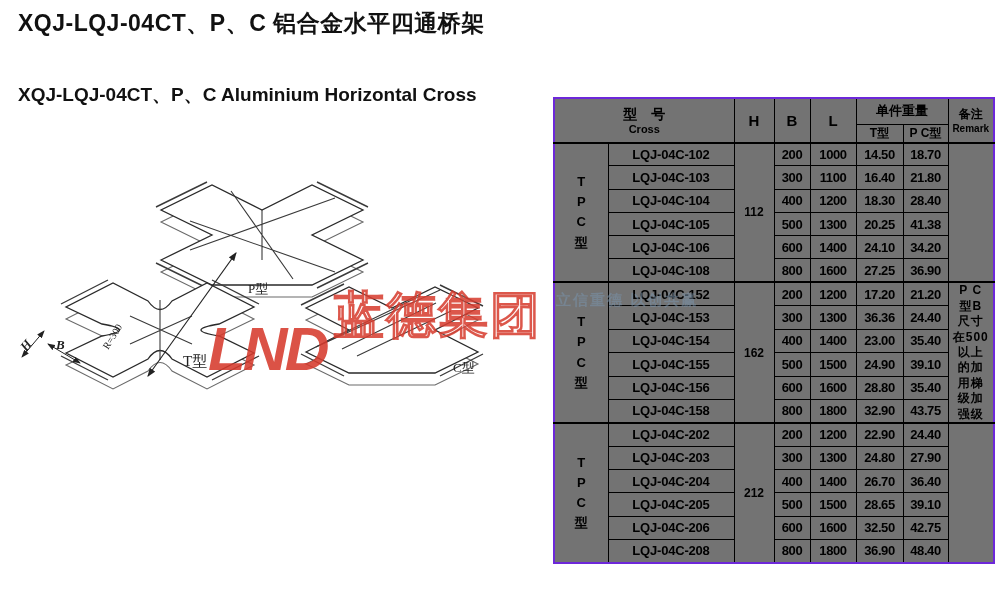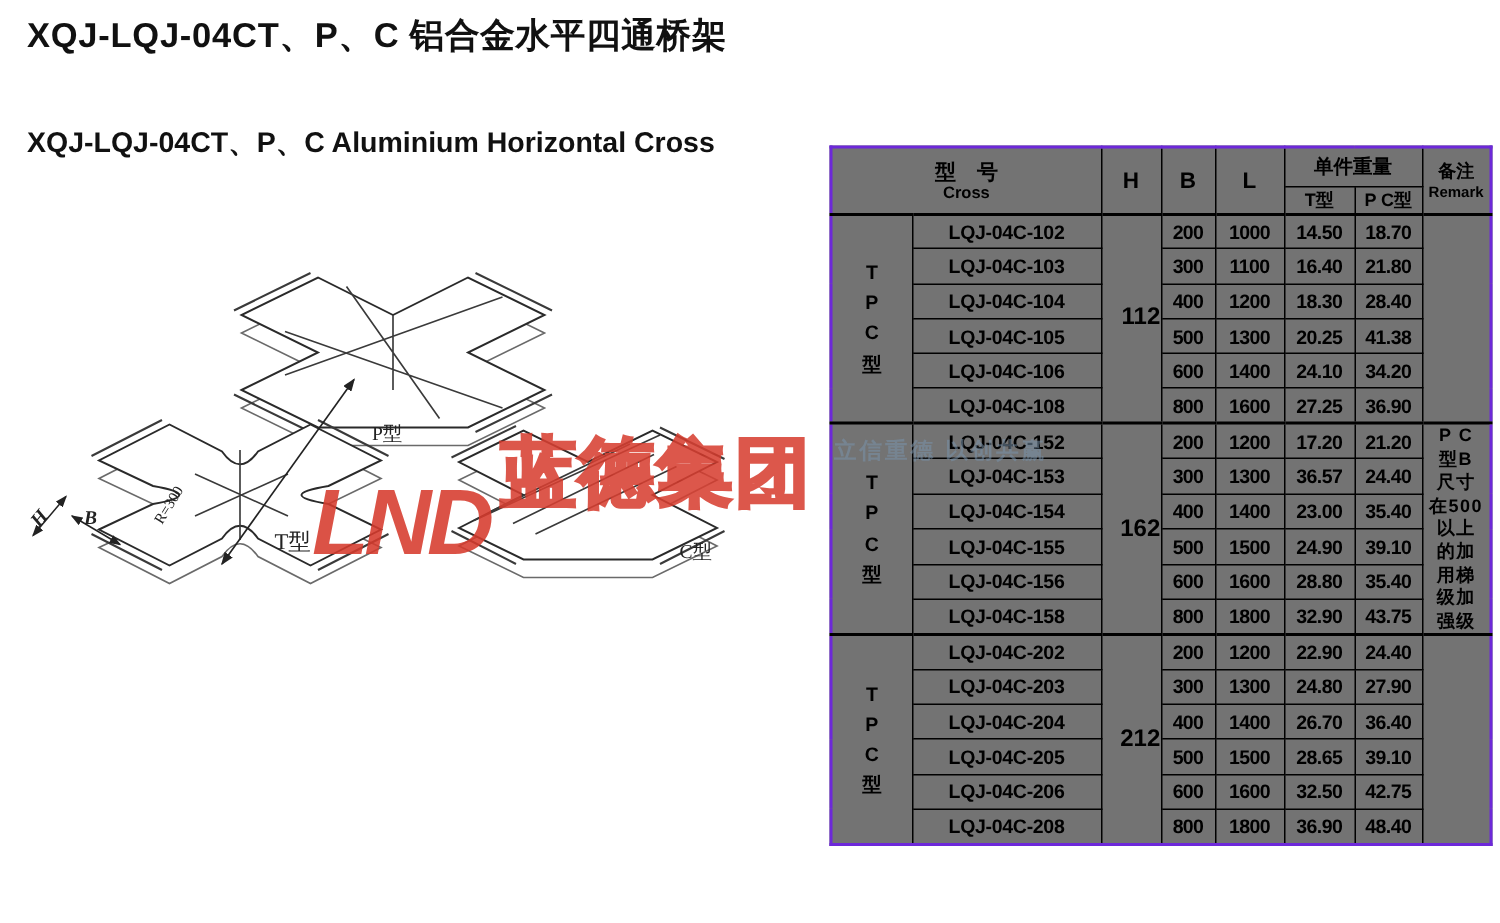--- a/index.html
+++ b/index.html
@@ -7,42 +7,42 @@
         font-family:"Liberation Sans",sans-serif;color:#111;}
   
   .title-cn{position:absolute;left:18px;top:8px;font-size:23px;font-weight:bold;letter-spacing:.5px;white-space:pre;}
   .title-en{position:absolute;left:18px;top:44px;font-size:19px;font-weight:bold;white-space:pre;margin-top:38px;}
   
   #diagram{position:absolute;left:0;top:0;width:1000px;height:615px;z-index:1;}
   #diagram text{font-family:"Liberation Serif",serif;fill:#222;}
   
   .wm-logo{position:absolute;left:208px;top:280px;z-index:3;font-size:62px;line-height:1;
            font-weight:bold;font-style:italic;color:rgba(214,58,44,0.88);letter-spacing:-3px;margin-top:38px;}
-  .wm-brand{position:absolute;left:334px;top:290px;z-index:3;font-size:50px;line-height:1;font-weight:bold;
+  .wm-brand{position:absolute;left:334px;top:290px;z-index:3;font-size:50px;line-height:1;font-weight:normal;
             color:rgba(255,235,232,0.18);-webkit-text-stroke:2.5px rgba(214,58,44,0.85);letter-spacing:2px;}
   .wm-slogan{position:absolute;left:556px;top:291px;z-index:6;font-size:15px;font-weight:bold;
              color:rgba(120,145,170,0.55);letter-spacing:2px;pointer-events:none;white-space:pre;}
   
   #spec-table-wrap{position:absolute;left:553px;top:97px;z-index:2;}
   table{border-collapse:collapse;table-layout:fixed;width:440px;background:#737373;border:2px solid #6d28d9;}
   th,td{border:1px solid #000;padding:0;text-align:center;vertical-align:middle;
         font-weight:bold;color:#000;overflow:hidden;}
   thead tr.hr1{height:26px;}
   thead tr.hr2{height:17px;}
   tbody tr{height:23.3px;}
   .hdr-cn{font-size:14px;white-space:pre;line-height:1.3;}
   .hdr-en{font-size:11px;line-height:1.1;}
   .hdr-letter{font-size:15px;}
   .uw{font-size:13px;font-family:Liberation Mono, monospace;}
   .sub{font-size:12px;}
   .remark-hd .hdr-cn{font-size:12px;}
   .remark-hd .hdr-en{font-size:10px;text-align:center;}
   td.model-col{font-size:13px;letter-spacing:-0.2px;text-align:center;}
   td.b-col,td.l-col,td.t-col,td.pc-col{font-size:13px;letter-spacing:-0.4px;}
-  td.h-col{font-size:16px;text-align:right;}
+  td.h-col{font-size:12px;}
   td.type-col div{font-size:13px;line-height:1.55;}
   td.remark-col{vertical-align:top;}
   td.remark-col div{font-size:12px;line-height:15.4px;letter-spacing:1px;white-space:pre;}
   tbody tr.group-start td{border-top:2px solid #000;}
 </style>
 </head>
 <body>
 
 <div id="page">
 
@@ -201,21 +201,21 @@
               <div>的加</div>
               <div>用梯</div>
               <div>级加</div>
               <div>强级</div>
             </td>
           </tr>
           <tr>
             <td class="model-col">LQJ-04C-153</td>
             <td class="b-col">300</td>
             <td class="l-col">1300</td>
-            <td class="t-col">36.57</td>
+            <td class="t-col">36.36</td>
             <td class="pc-col">24.40</td>
           </tr>
           <tr>
             <td class="model-col">LQJ-04C-154</td>
             <td class="b-col">400</td>
             <td class="l-col">1400</td>
             <td class="t-col">23.00</td>
             <td class="pc-col">35.40</td>
           </tr>
           <tr>

